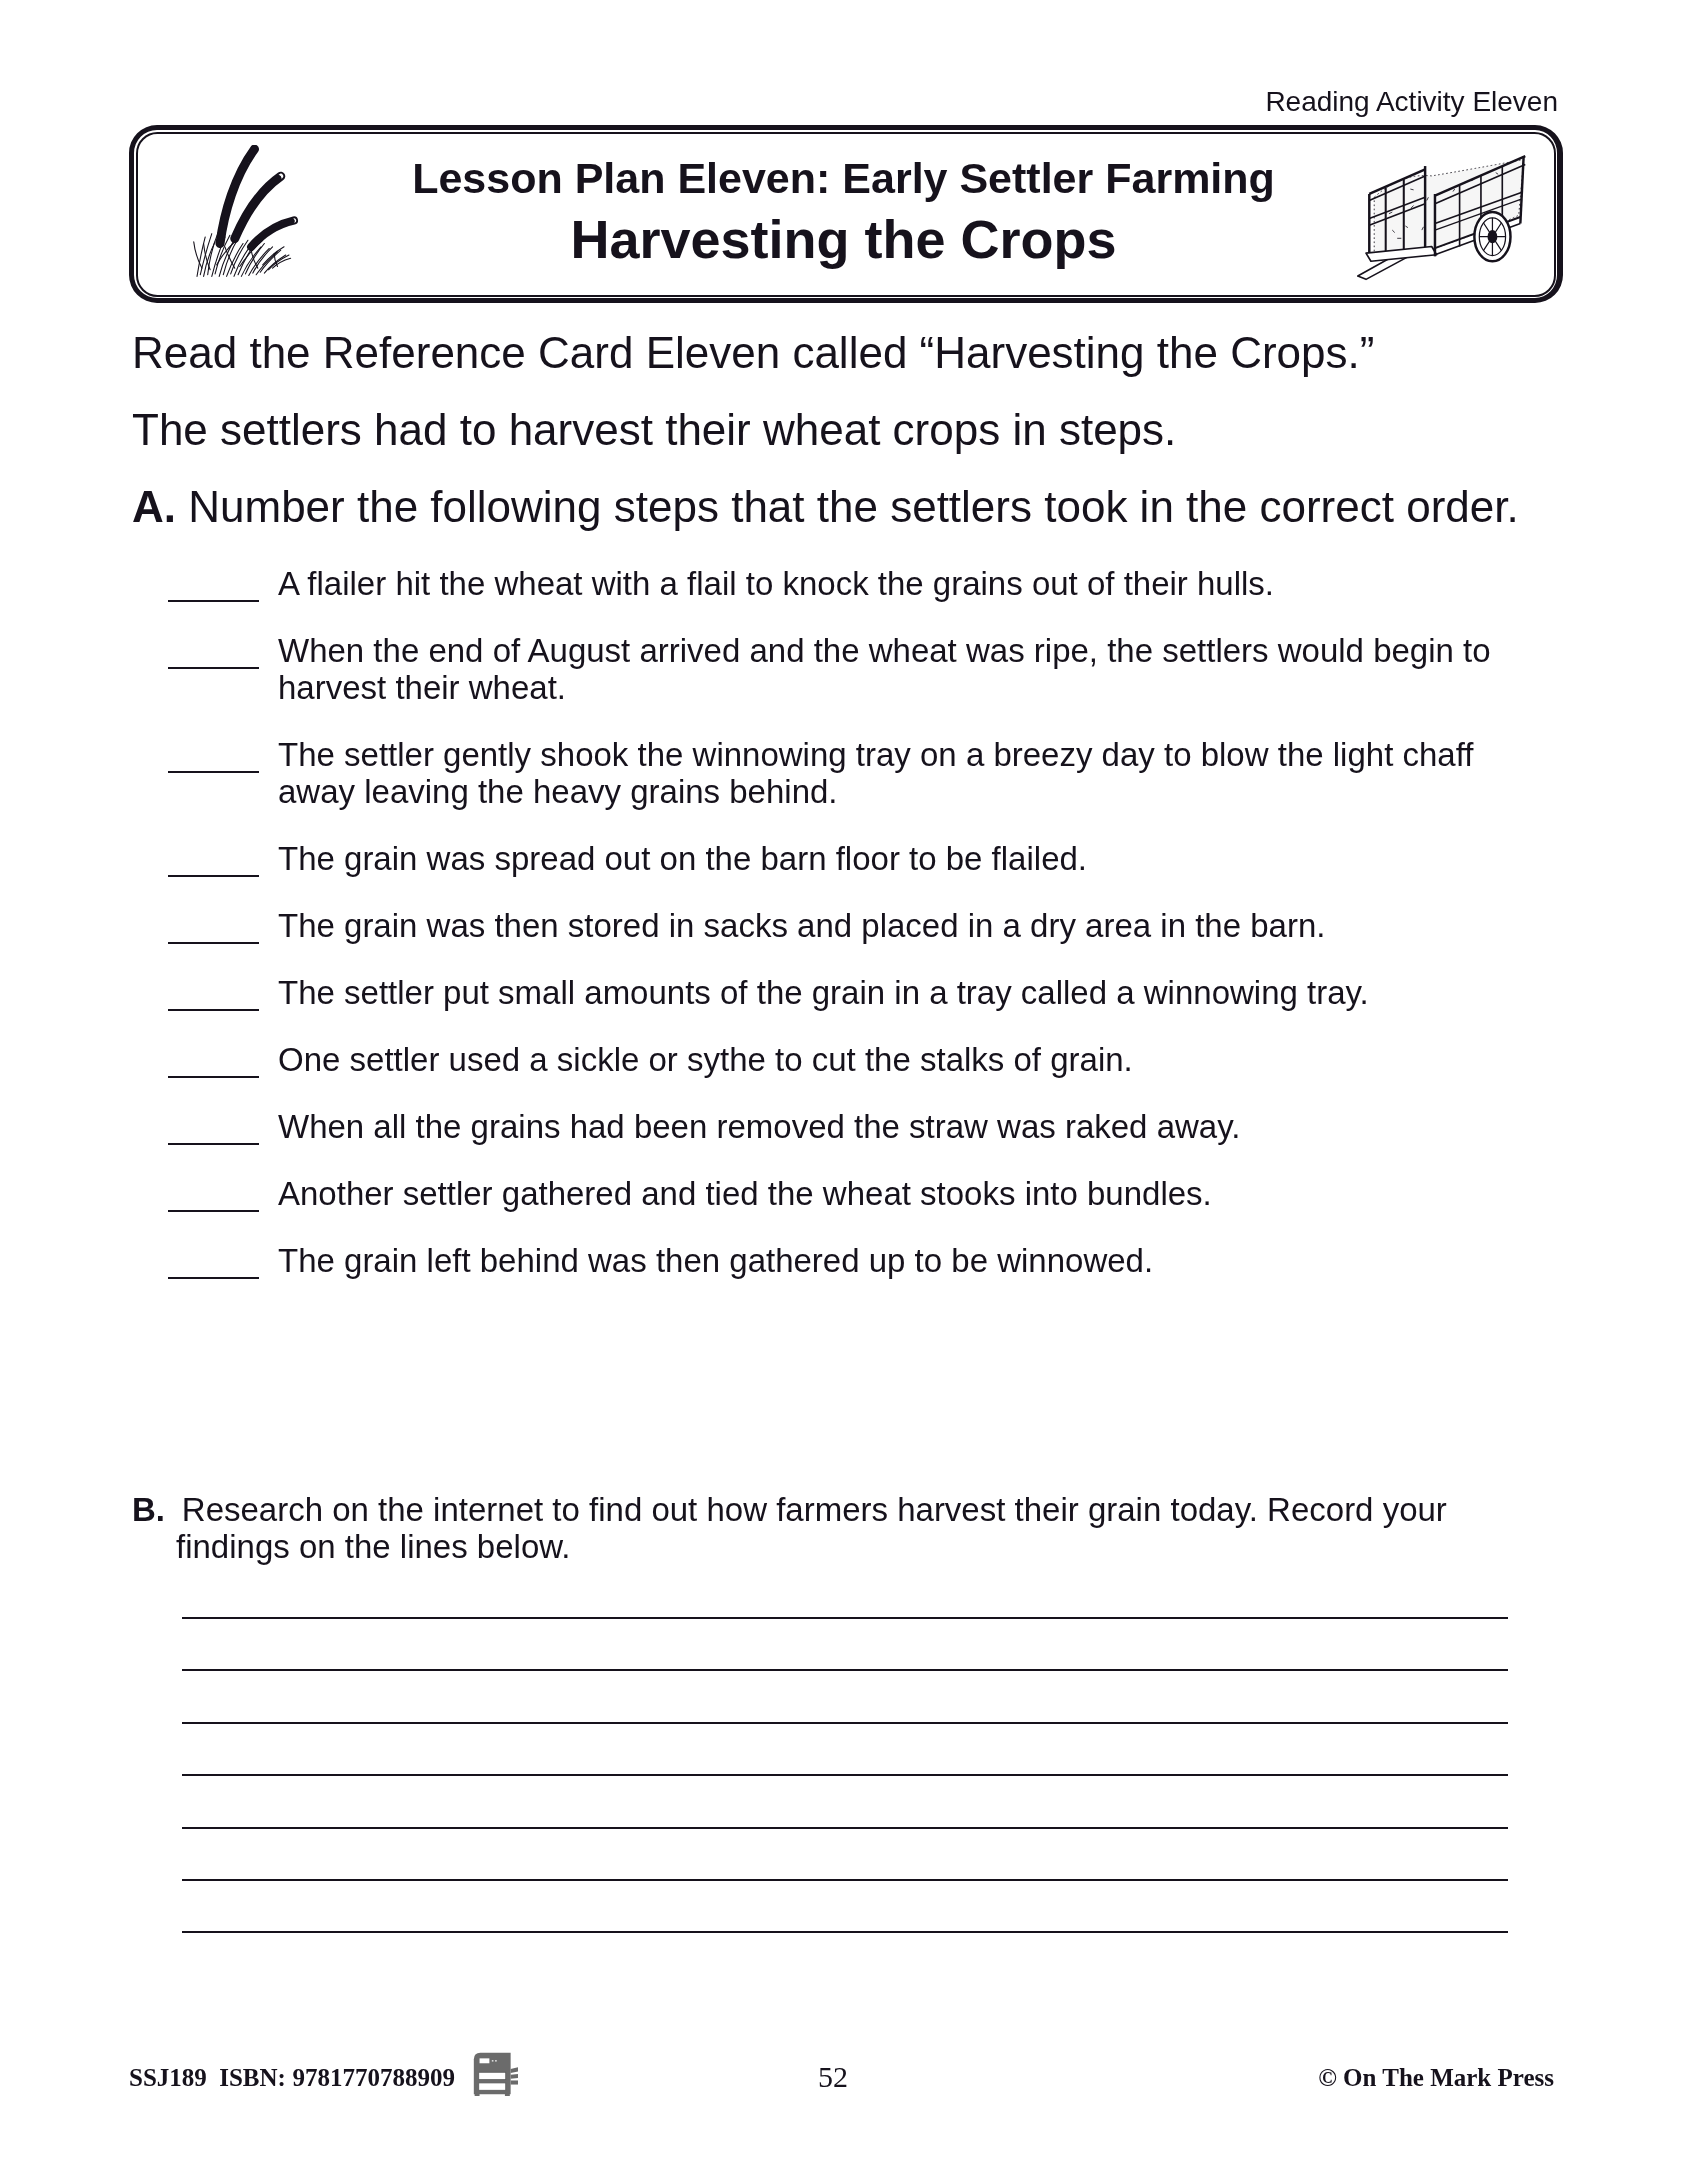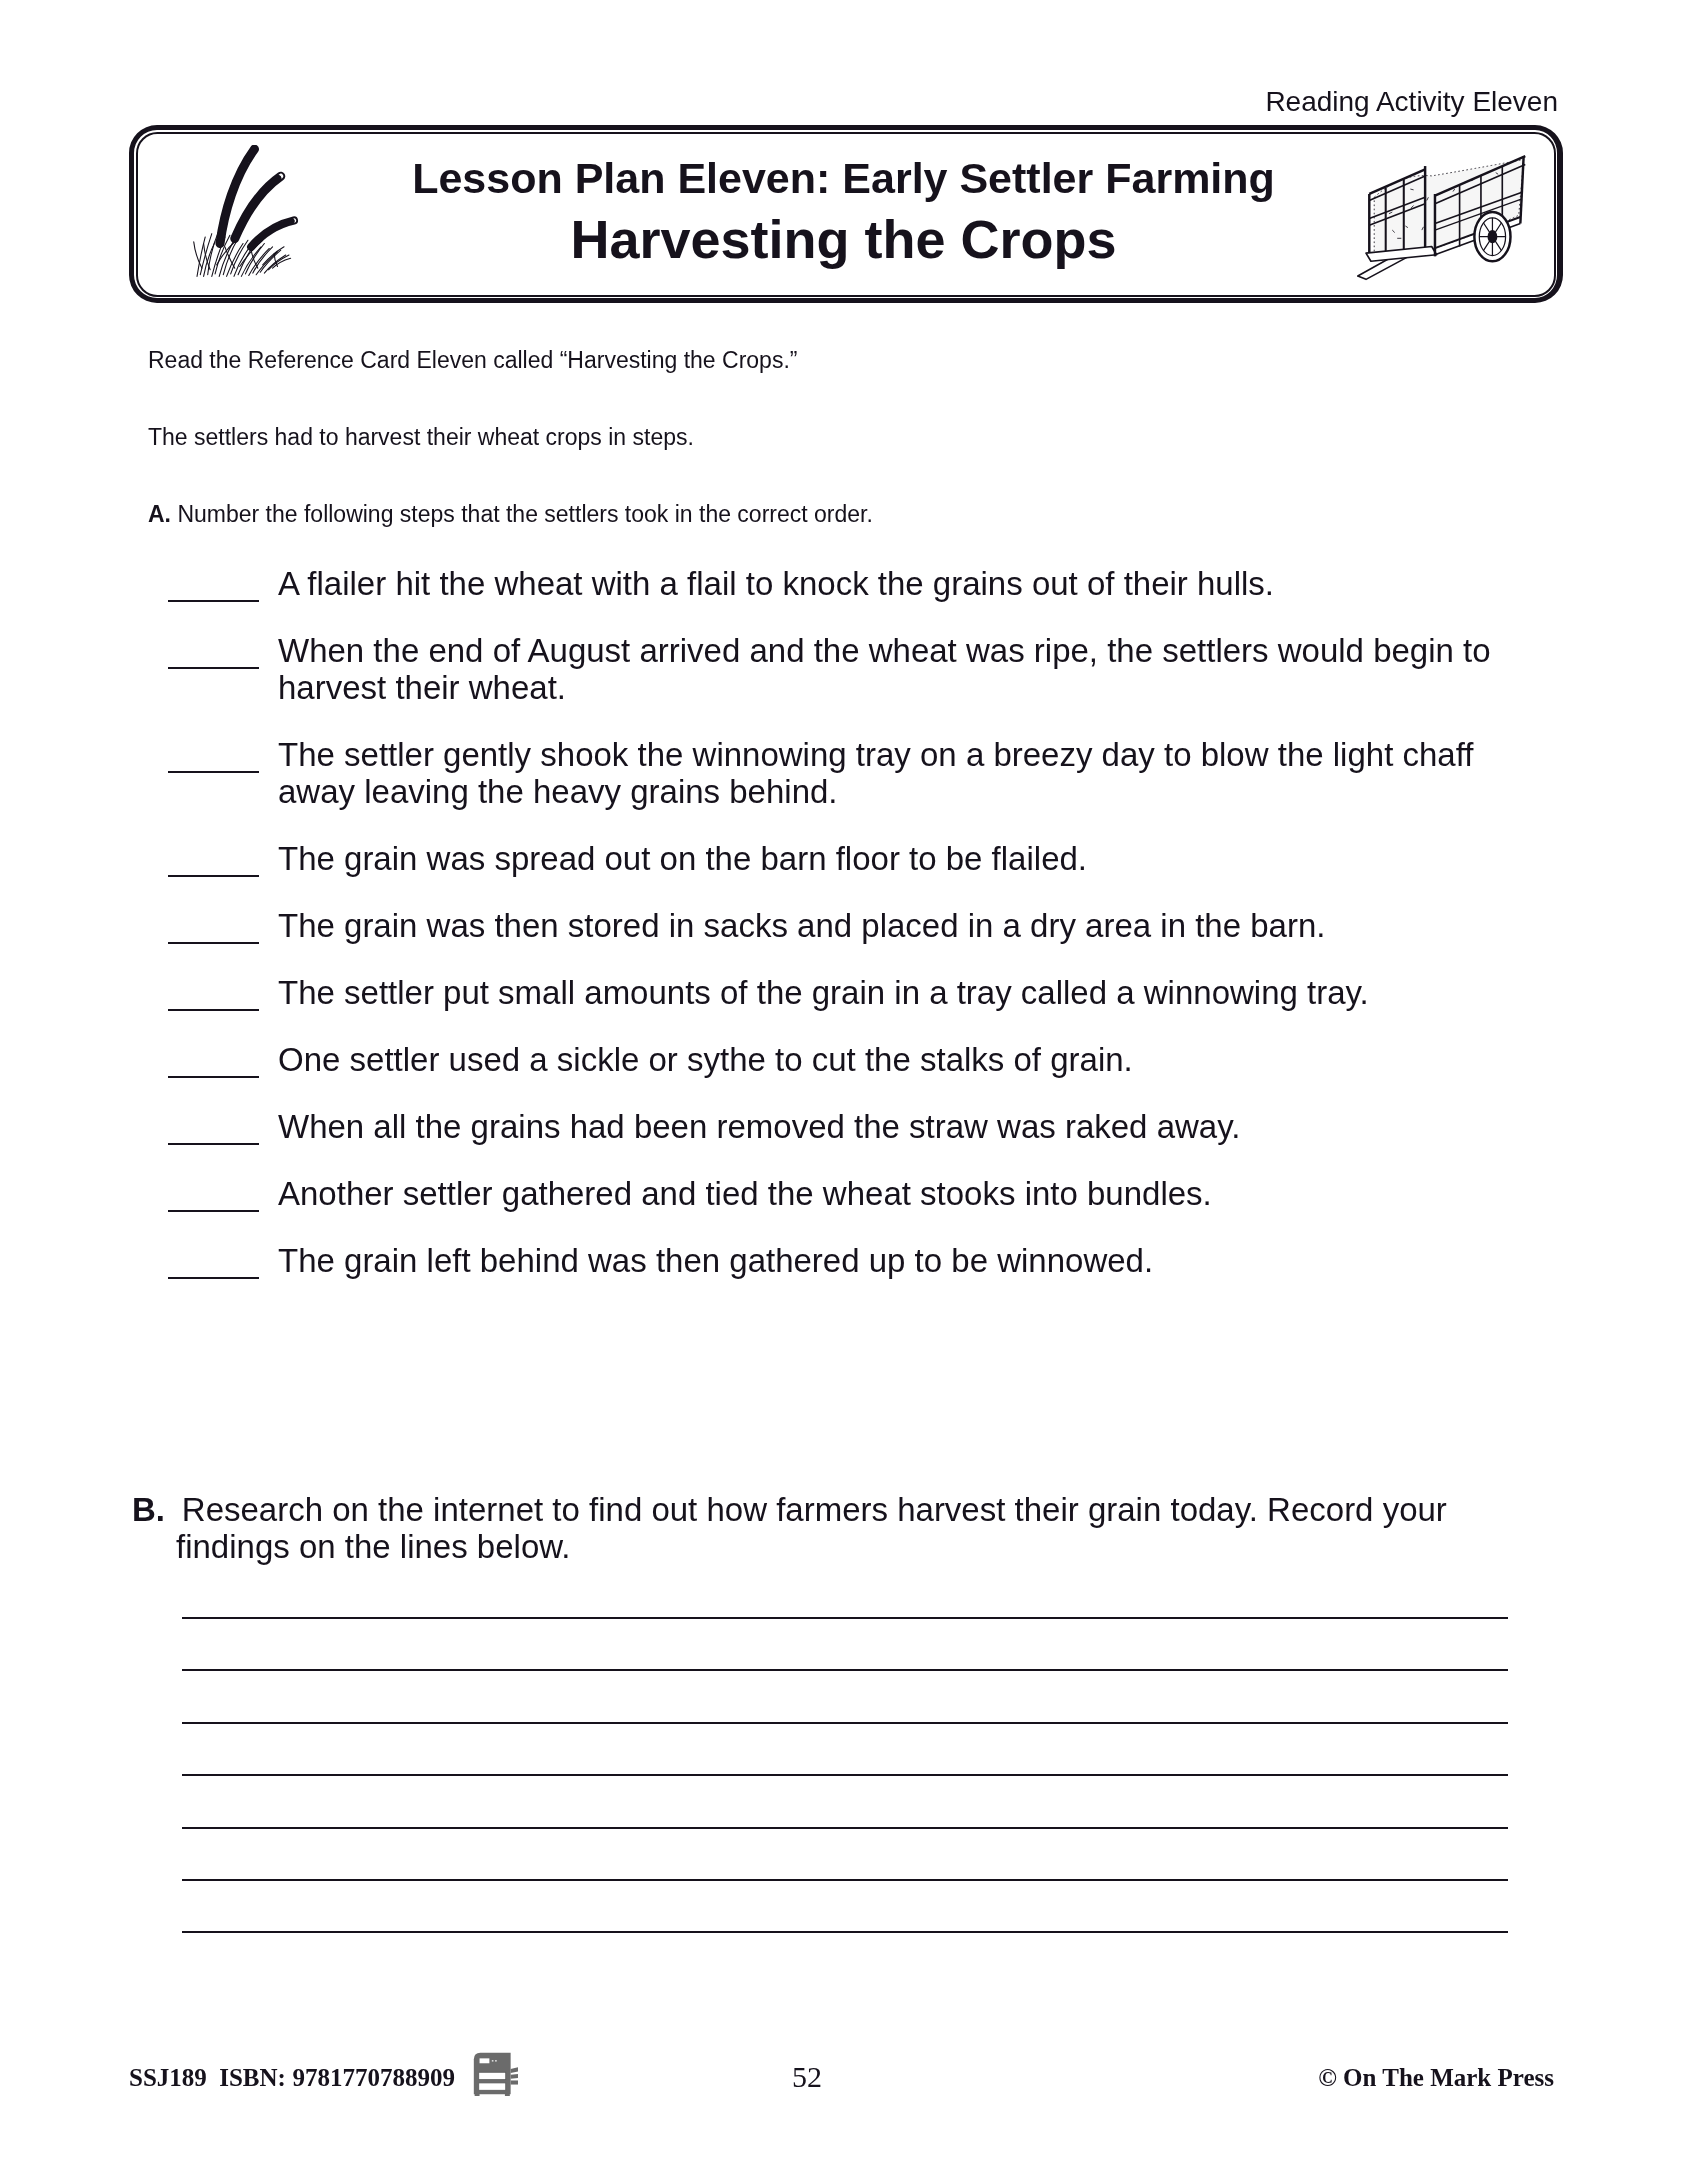--- a/index.html
+++ b/index.html
@@ -24,21 +24,21 @@
     position: absolute; left: 1.6px; top: 1.6px; right: 0.8px; bottom: 0.8px;
     border: 2.5px solid #16121c; border-radius: 21.4px;
   }
   .wheat { left: 187px; top: 145px; width: 112px; height: 133px; }
   .cart  { left: 1356px; top: 148px; width: 176px; height: 133px; }
   .title-line { left: 0; width: 1687px; text-align: center; font-weight: bold; white-space: nowrap; }
   .lesson-title { top: 154px; font-size: 43px; line-height: 49px; }
   .page-title { top: 209px; font-size: 54px; line-height: 61px; }
 
   
-  .para { left: 148px; font-size: 23px; line-height: 37px; white-space: nowrap; margin-top: 8px; }
+  .para { left: 132px; font-size: 44px; line-height: 37px; white-space: nowrap; }
   .intro1 { top: 334px; }
   .intro2 { top: 411px; }
   .section-a-line { top: 488px; }
   .label { font-weight: bold; }
 
   .items {
     left: 278px; top: 565px; display: flex; flex-direction: column; gap: 30px;
   }
   .item { position: relative; font-size: 33px; line-height: 37px; }
   .item-line { white-space: nowrap; }
@@ -67,21 +67,21 @@
   
   .footer-text {
     top: 2064px; font-family: "Liberation Serif", serif; font-weight: bold;
     font-size: 25px; line-height: 28px; white-space: nowrap; text-align: right;
   }
   .footer-left { left: 129px; }
   .footer-left .gap1 { display: inline-block; width: 12.4px; }
   .footer-left .gap2 { display: inline-block; width: 6.6px; }
   .printer { left: 472px; top: 2051px; width: 47px; height: 45px; }
   .page-number {
-    left: 792px; width: 82px; top: 2060px;
+    left: 792px; width: 82px; text-align: center; top: 2060px;
     font-family: "Liberation Serif", serif; font-size: 30px; line-height: 33px;
   }
   .copyright { right: 133px; }
 </style>
 </head>
 <body>
 
 <div class="abs activity-label">Reading Activity Eleven</div>
 
 <div class="abs header-box">

